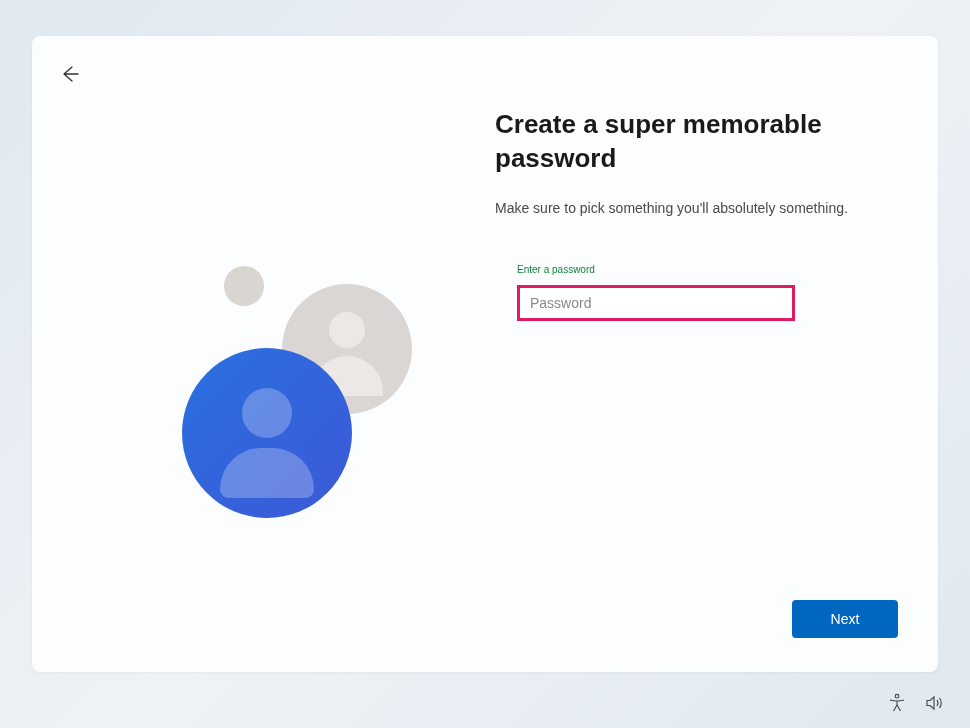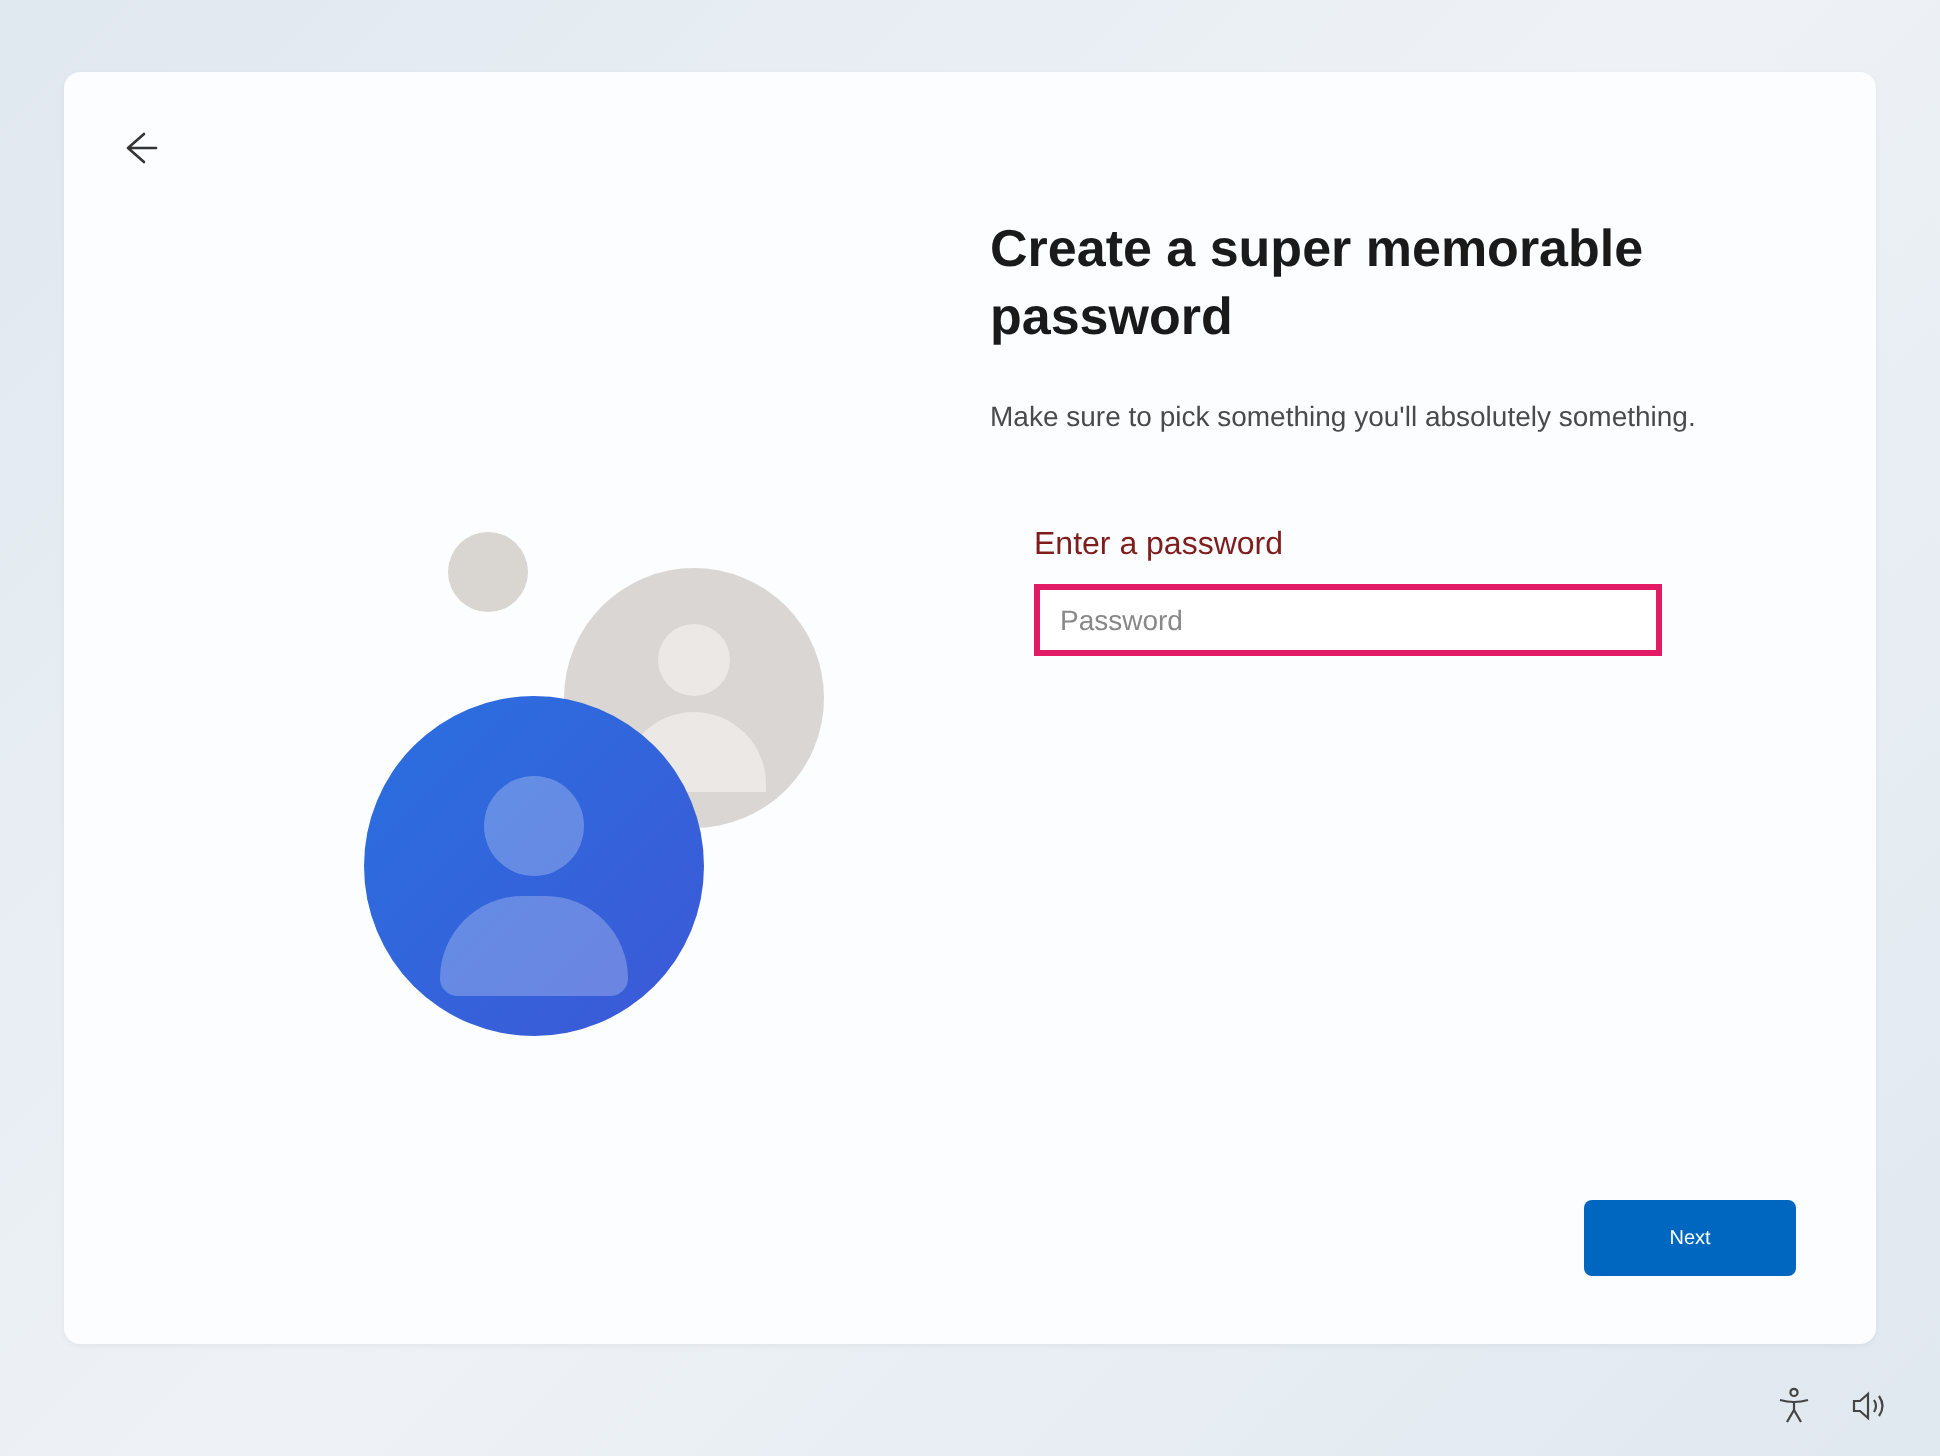--- a/index.html
+++ b/index.html
@@ -151,28 +151,28 @@
       font-size: 14px;
       color: #4a4a4a;
       margin-bottom: 48px;
     }
 
     .field-group {
       margin-left: 22px;
     }
 
     .field-label {
-      font-size: 16px;
-      color: #7f1d1d;
+      font-size: 10px;
+      color: #15803d;
       margin-bottom: 10px;
       display: block;
     }
 
     .password-input {
-      width: 314px;
+      width: 278px;
       height: 36px;
       border: 3px solid #e11a64;
       padding: 6px 10px;
       font-size: 14px;
       font-family: inherit;
       color: #666;
       background: #fff;
       outline: none;
     }
 
@@ -183,21 +183,21 @@
     .next-button {
       position: absolute;
       right: 40px;
       bottom: 34px;
       width: 106px;
       height: 38px;
       background: #0067c0;
       color: #fff;
       border: none;
       border-radius: 4px;
-      font-size: 10px;
+      font-size: 14px;
       font-family: inherit;
       cursor: pointer;
     }
 
     .footer-icons {
       position: absolute;
       right: 24px;
       bottom: 14px;
       display: flex;
       gap: 16px;

